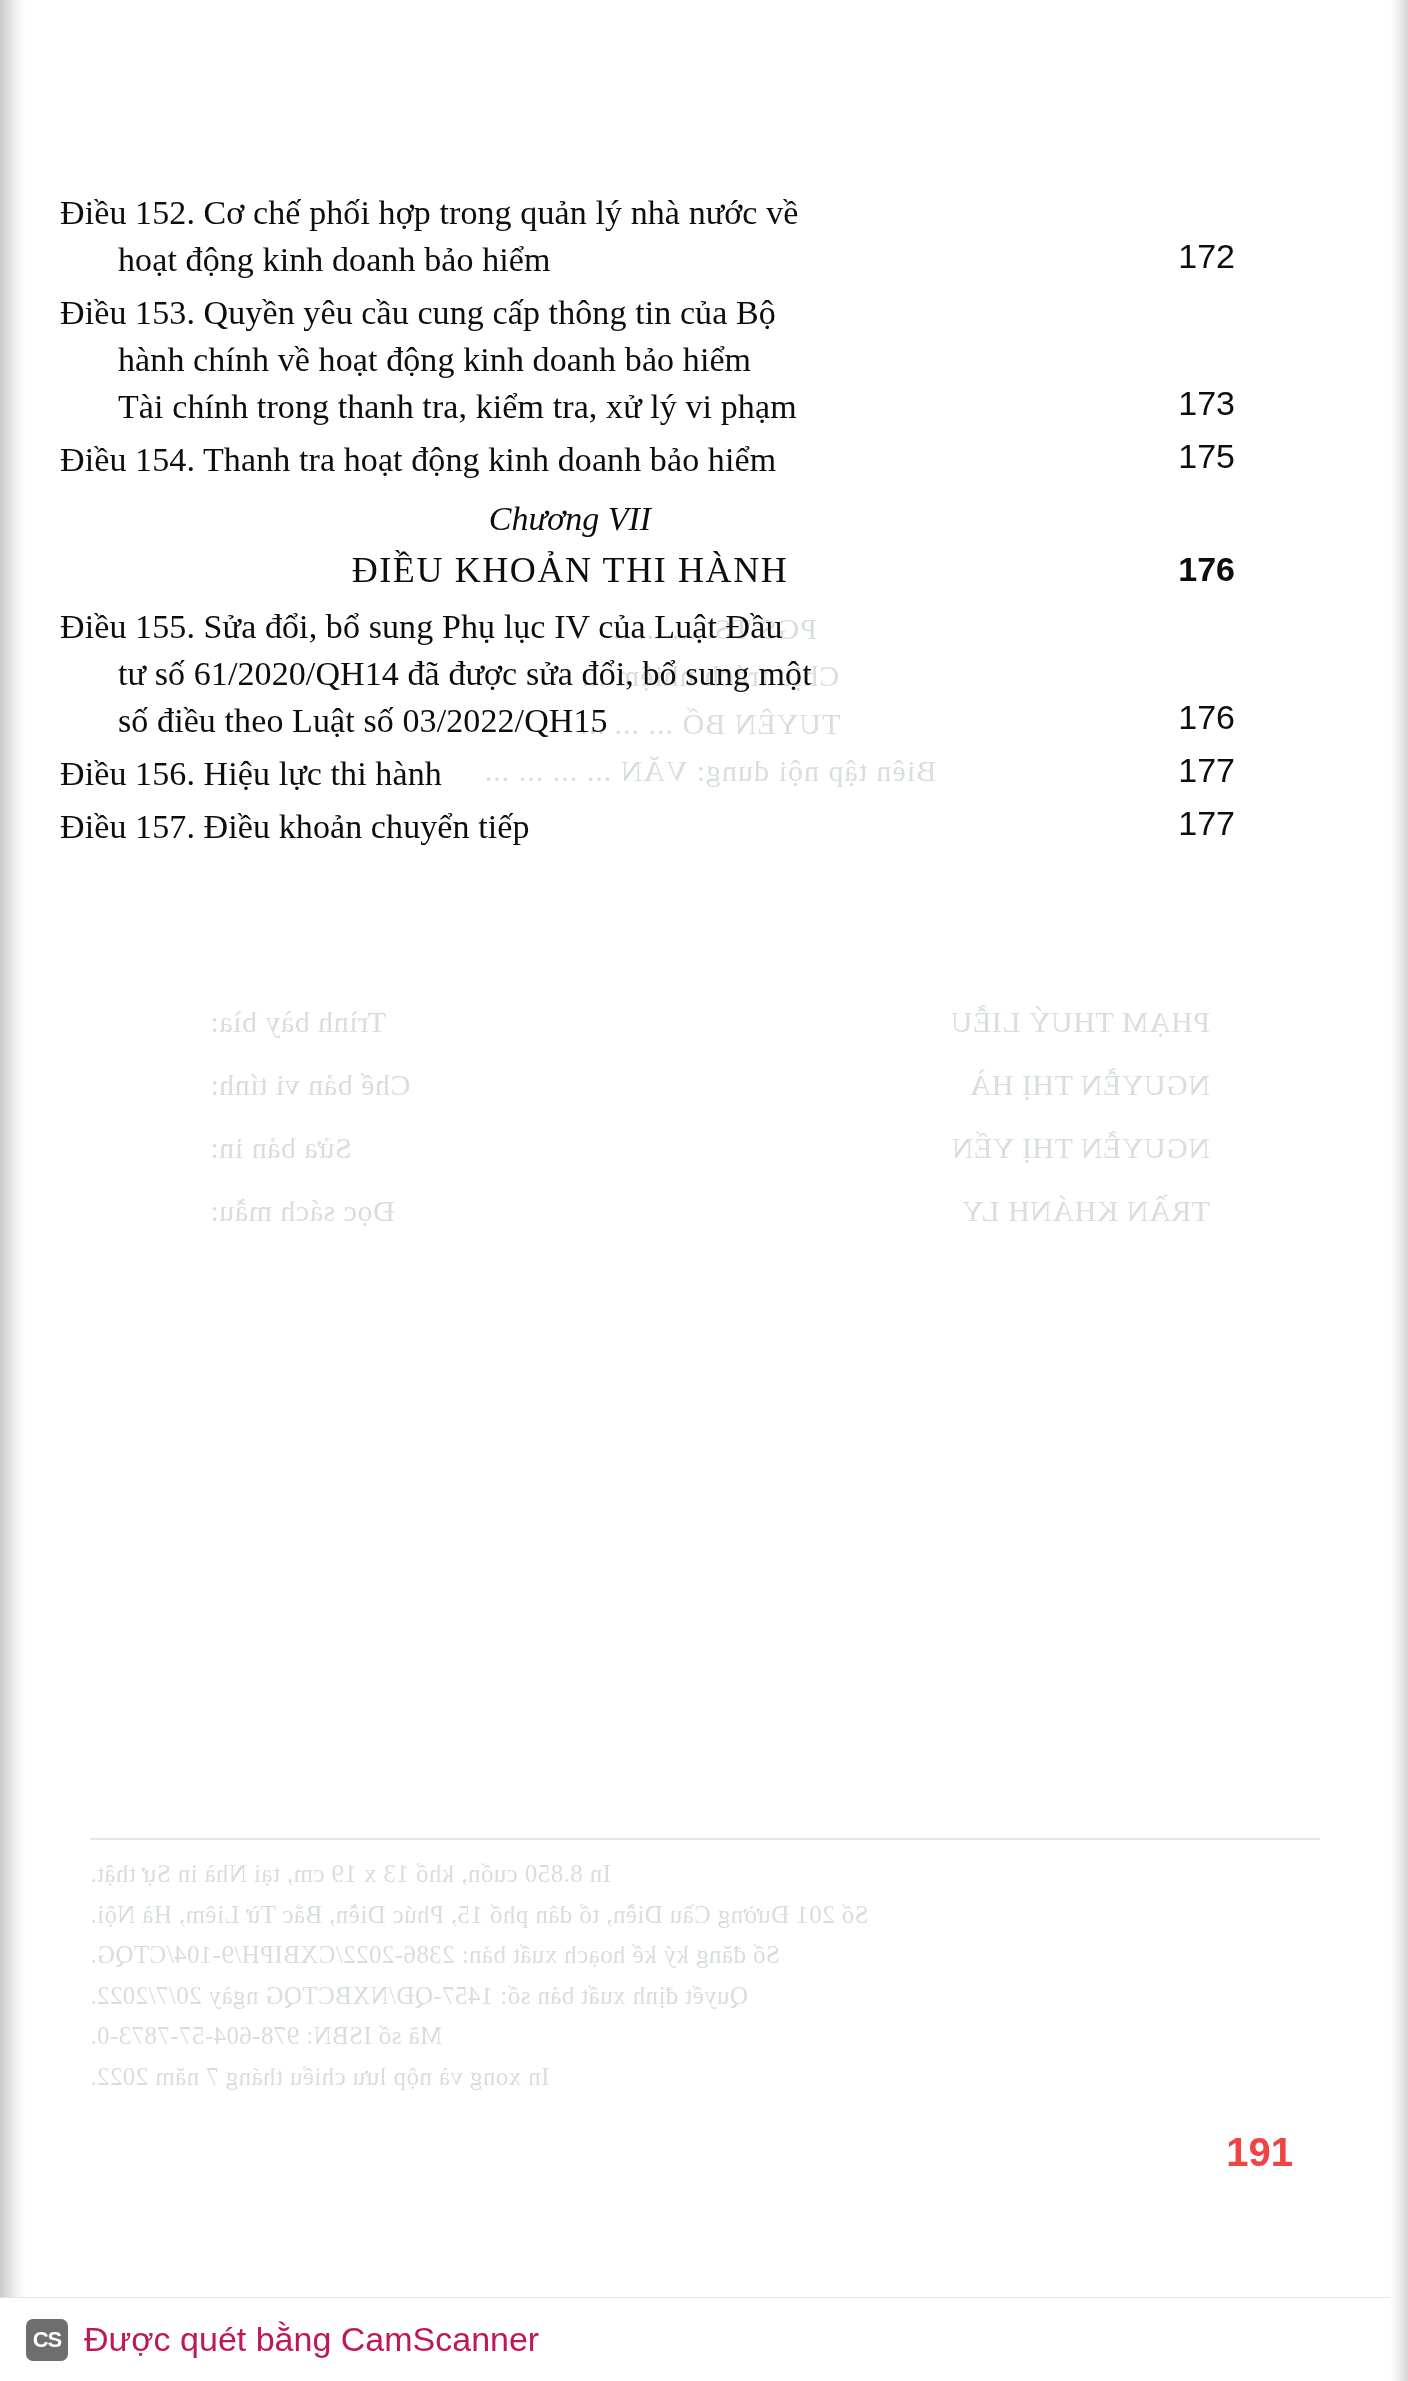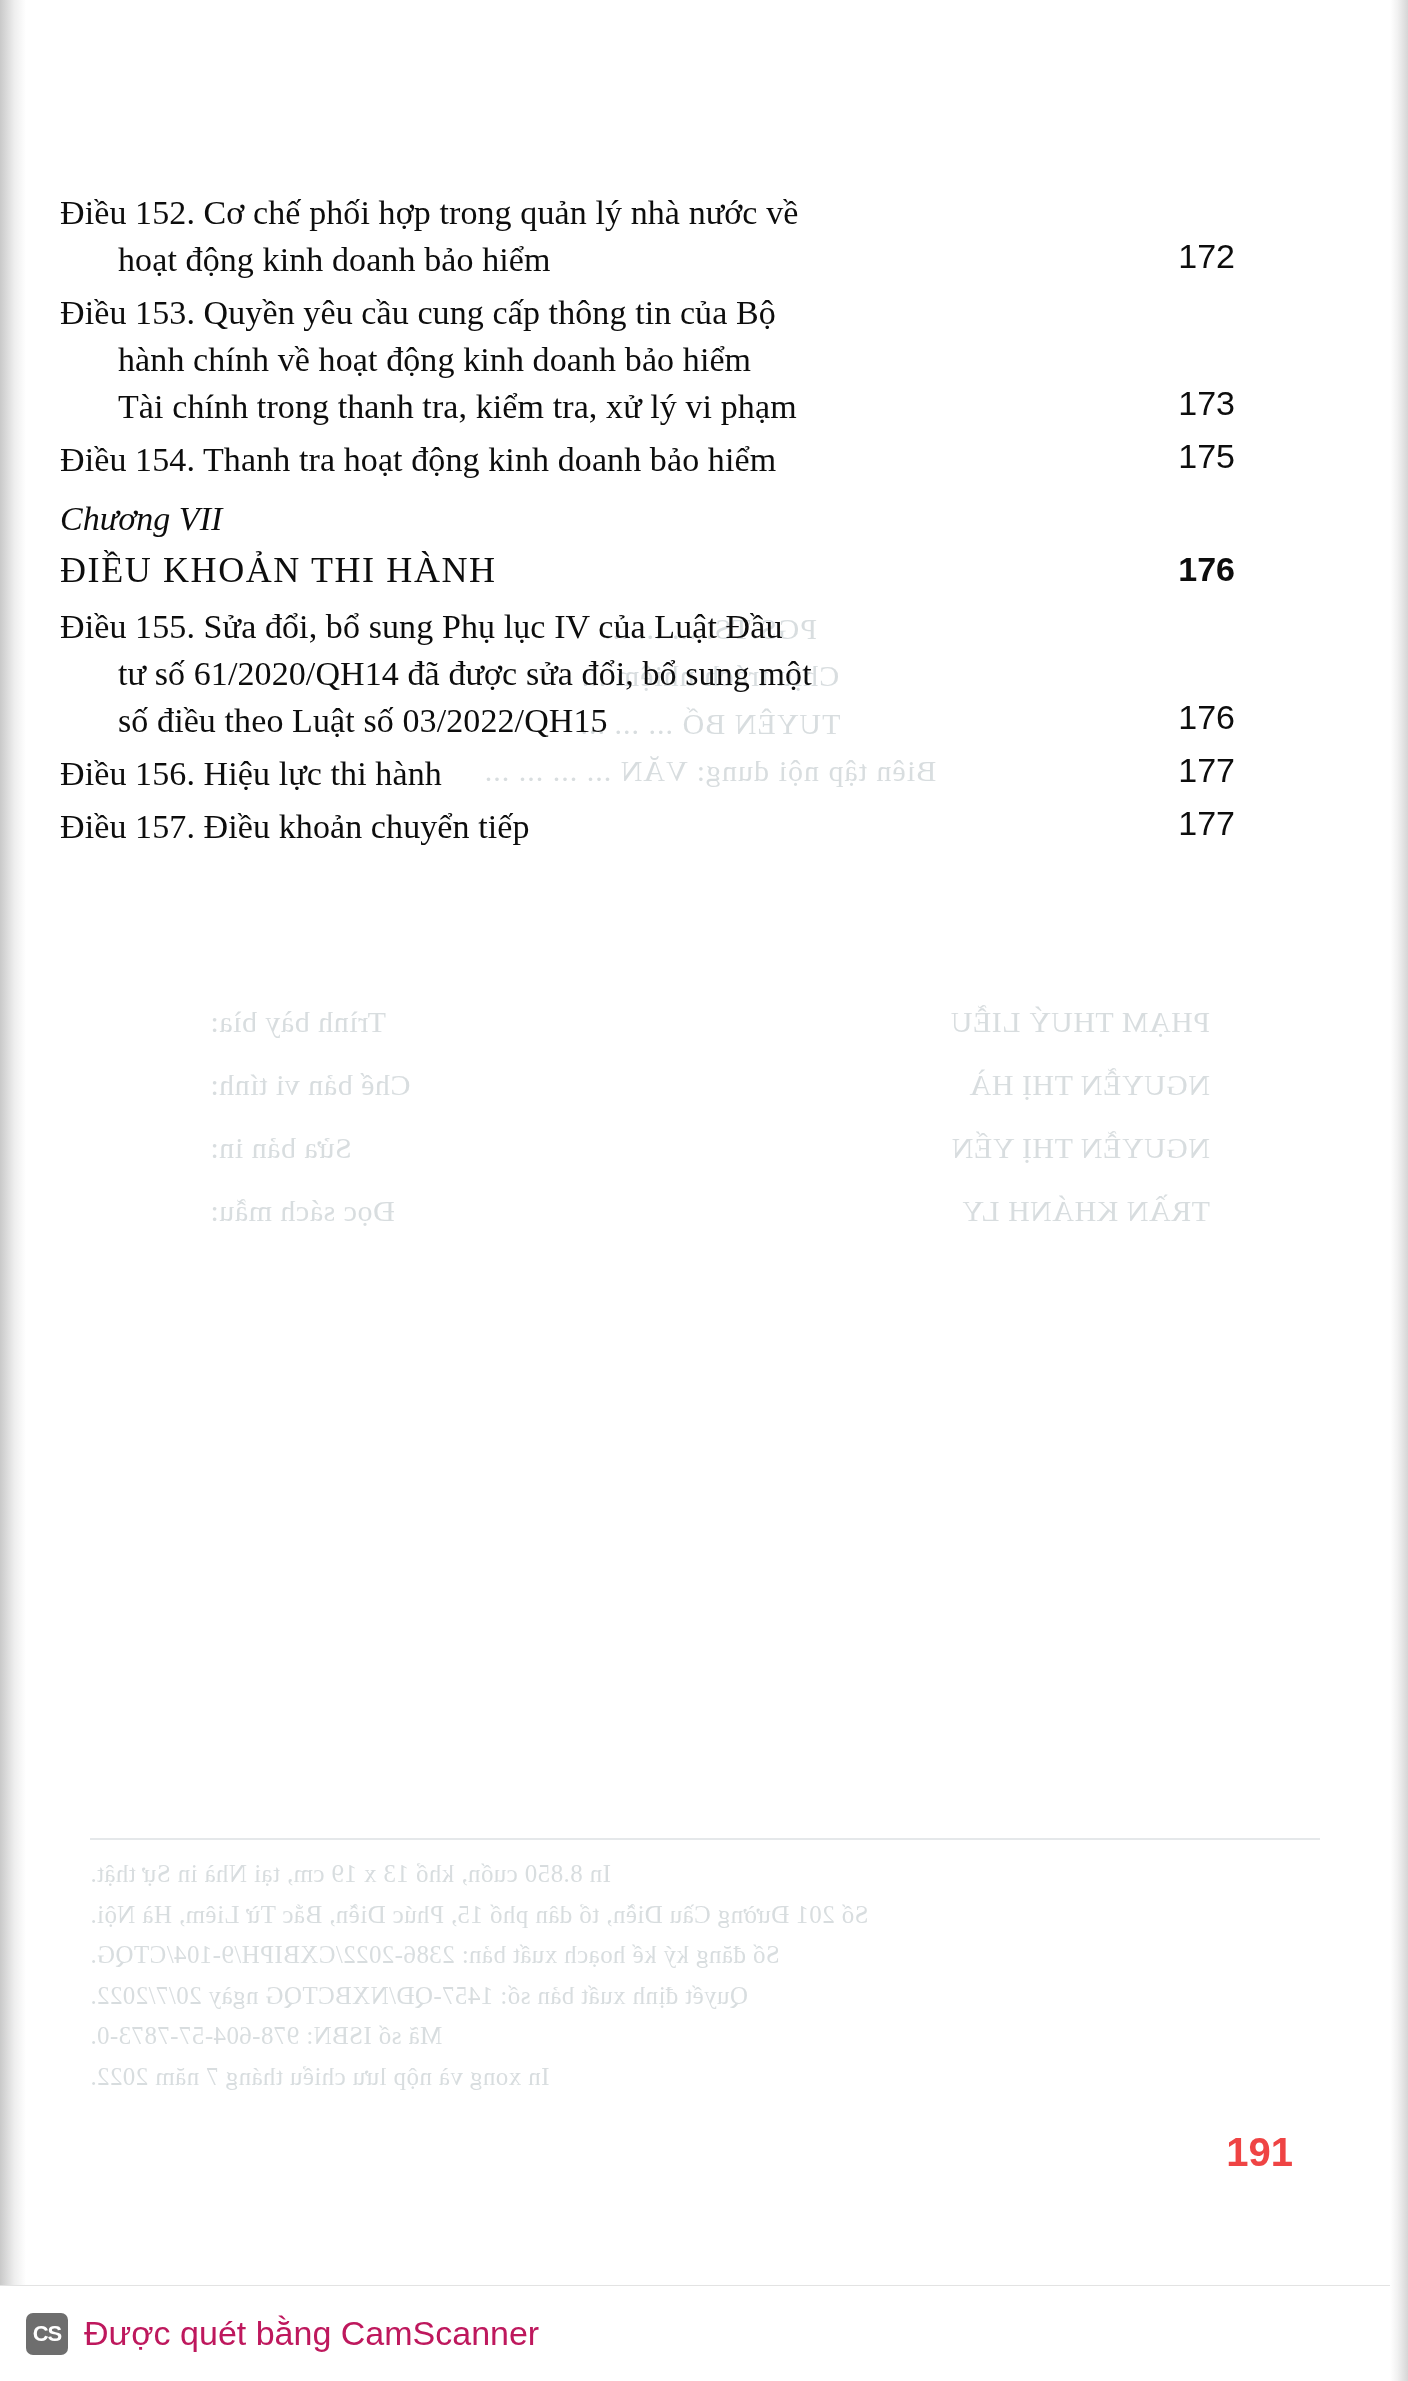--- a/index.html
+++ b/index.html
@@ -74,21 +74,21 @@
     font-size: 34px;
     line-height: 1.38;
     font-family: "Liberation Sans", sans-serif;
     font-weight: normal;
     color: #0d0d0d;
   }
 
   
   .chapter-block {
     position: relative;
-    text-align: left;
+    text-align: center;
     margin: 14px 0 10px 0;
     width: 1020px;
   }
   .chapter-label {
     font-size: 34px;
     font-style: italic;
     line-height: 1.3;
     color: #0d0d0d;
   }
   .chapter-title {
@@ -163,21 +163,21 @@
     font-weight: bold;
     color: #ef4444;
   }
 
   
   #scanner-bar {
     position: absolute;
     left: 0;
     bottom: 0;
     width: 1408px;
-    height: 96px;
+    height: 84px;
     background: #ffffff;
     border-top: 1px solid #e3e3e3;
     display: flex;
     align-items: center;
     padding-left: 26px;
     box-sizing: border-box;
   }
   #cs-logo {
     width: 42px;
     height: 42px;

